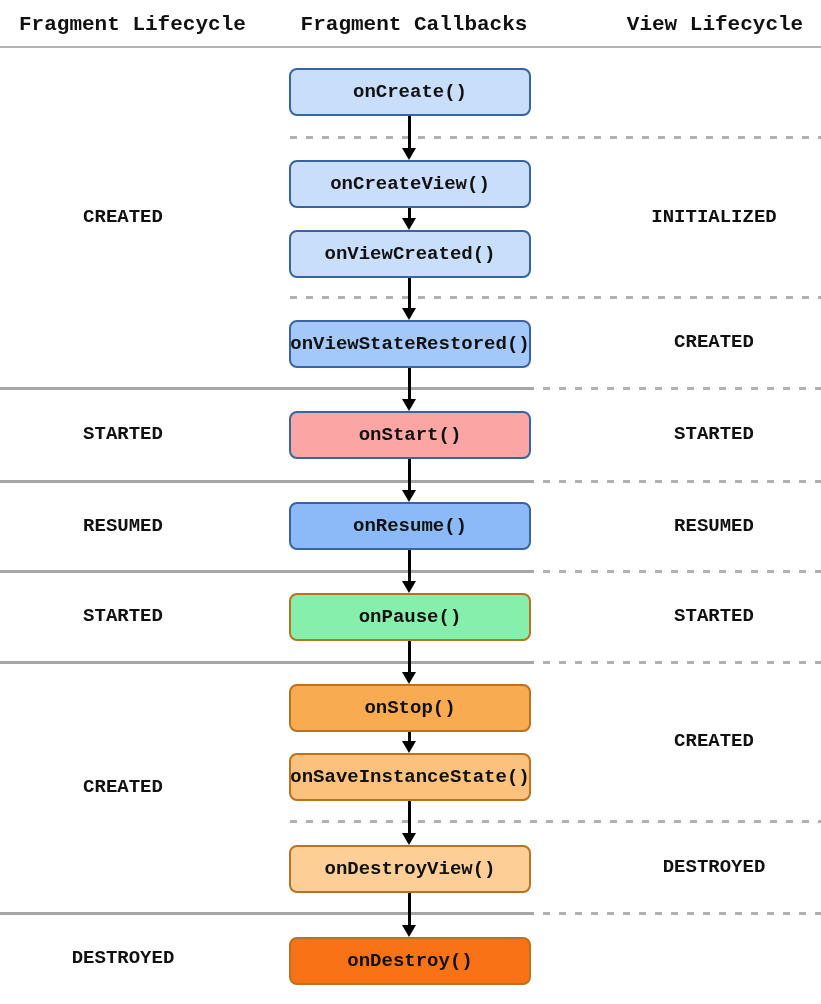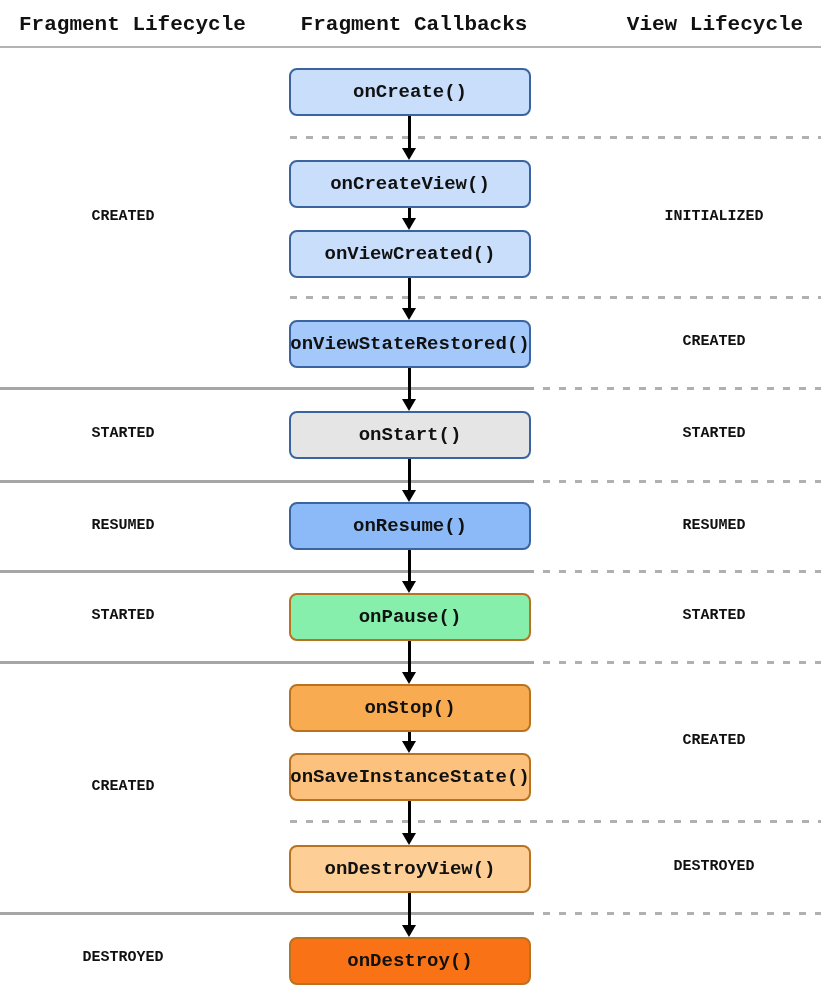--- a/index.html
+++ b/index.html
@@ -18,21 +18,21 @@
   .hr-solid{position:absolute;left:0;width:534px;height:3px;background:#a6a6a6;}
   .hr-dash{position:absolute;height:3px;
     background:repeating-linear-gradient(to right,#b0b0b0 0 7px,transparent 7px 16px);}
   .hr-dash.full-right{left:290px;width:531px;}
   .hr-dash.after-solid{left:543px;width:278px;}
   
   .cb{position:absolute;left:289px;width:242px;height:48px;box-sizing:border-box;
     border:2.5px solid #3A64A0;border-radius:8px;display:flex;align-items:center;
     justify-content:center;font-size:19px;font-weight:bold;white-space:nowrap;z-index:3;}
   
-  .state{position:absolute;height:24px;line-height:24px;font-size:15px;font-weight:bold;
+  .state{position:absolute;height:24px;line-height:24px;font-size:19px;font-weight:bold;
     text-align:center;white-space:nowrap;}
   .state.left{left:23px;width:200px;}
   .state.right{left:614px;width:200px;}
   
   .arrow{position:absolute;left:402px;width:15px;z-index:2;}
   .arrow::before{content:"";position:absolute;left:6px;top:0;bottom:10px;width:3px;background:#000;}
   .arrow::after{content:"";position:absolute;left:0;bottom:0;width:0;height:0;
     border-left:7.5px solid transparent;border-right:7.5px solid transparent;
     border-top:12px solid #000;}
   
@@ -78,21 +78,21 @@
   <div class="arrow" id="ar5"></div>
   <div class="arrow" id="ar6"></div>
   <div class="arrow" id="ar7"></div>
   <div class="arrow" id="ar8"></div>
   <div class="arrow" id="ar9"></div>
 
   <div class="cb" id="cb0" style="background: rgb(201, 222, 251); border-color: rgb(58, 100, 160);">onCreate()</div>
   <div class="cb" id="cb1" style="background: rgb(201, 222, 251); border-color: rgb(58, 100, 160);">onCreateView()</div>
   <div class="cb" id="cb3" style="background: rgb(163, 200, 249); border-color: rgb(58, 100, 160);">onViewStateRestored()</div>
   <div class="cb" id="cb2" style="background: rgb(201, 222, 251); border-color: rgb(58, 100, 160);">onViewCreated()</div>
-  <div class="cb" id="cb4" style="background: #e5e5e5; border-color: rgb(58, 100, 160);">onStart()</div>
+  <div class="cb" id="cb4" style="background: #fca5a5; border-color: rgb(58, 100, 160);">onStart()</div>
   <div class="cb" id="cb5" style="background: rgb(140, 186, 248); border-color: rgb(58, 100, 160);">onResume()</div>
   <div class="cb" id="cb6" style="background: #86efac; border-color: rgb(185, 114, 31);">onPause()</div>
   <div class="cb" id="cb7" style="background: rgb(249, 171, 82); border-color: rgb(185, 114, 31);">onStop()</div>
   <div class="cb" id="cb9" style="background: rgb(253, 207, 151); border-color: rgb(185, 114, 31);">onDestroyView()</div>
   <div class="cb" id="cb8" style="background: rgb(251, 193, 125); border-color: rgb(185, 114, 31);">onSaveInstanceState()</div>
   <div class="cb" id="cb10" style="background: #f97316; border-color: rgb(185, 114, 31);">onDestroy()</div>
 
   <div class="state left" style="top:205px">CREATED</div>
   <div class="state left" style="top:422px">STARTED</div>
   <div class="state left" style="top:514px">RESUMED</div>

